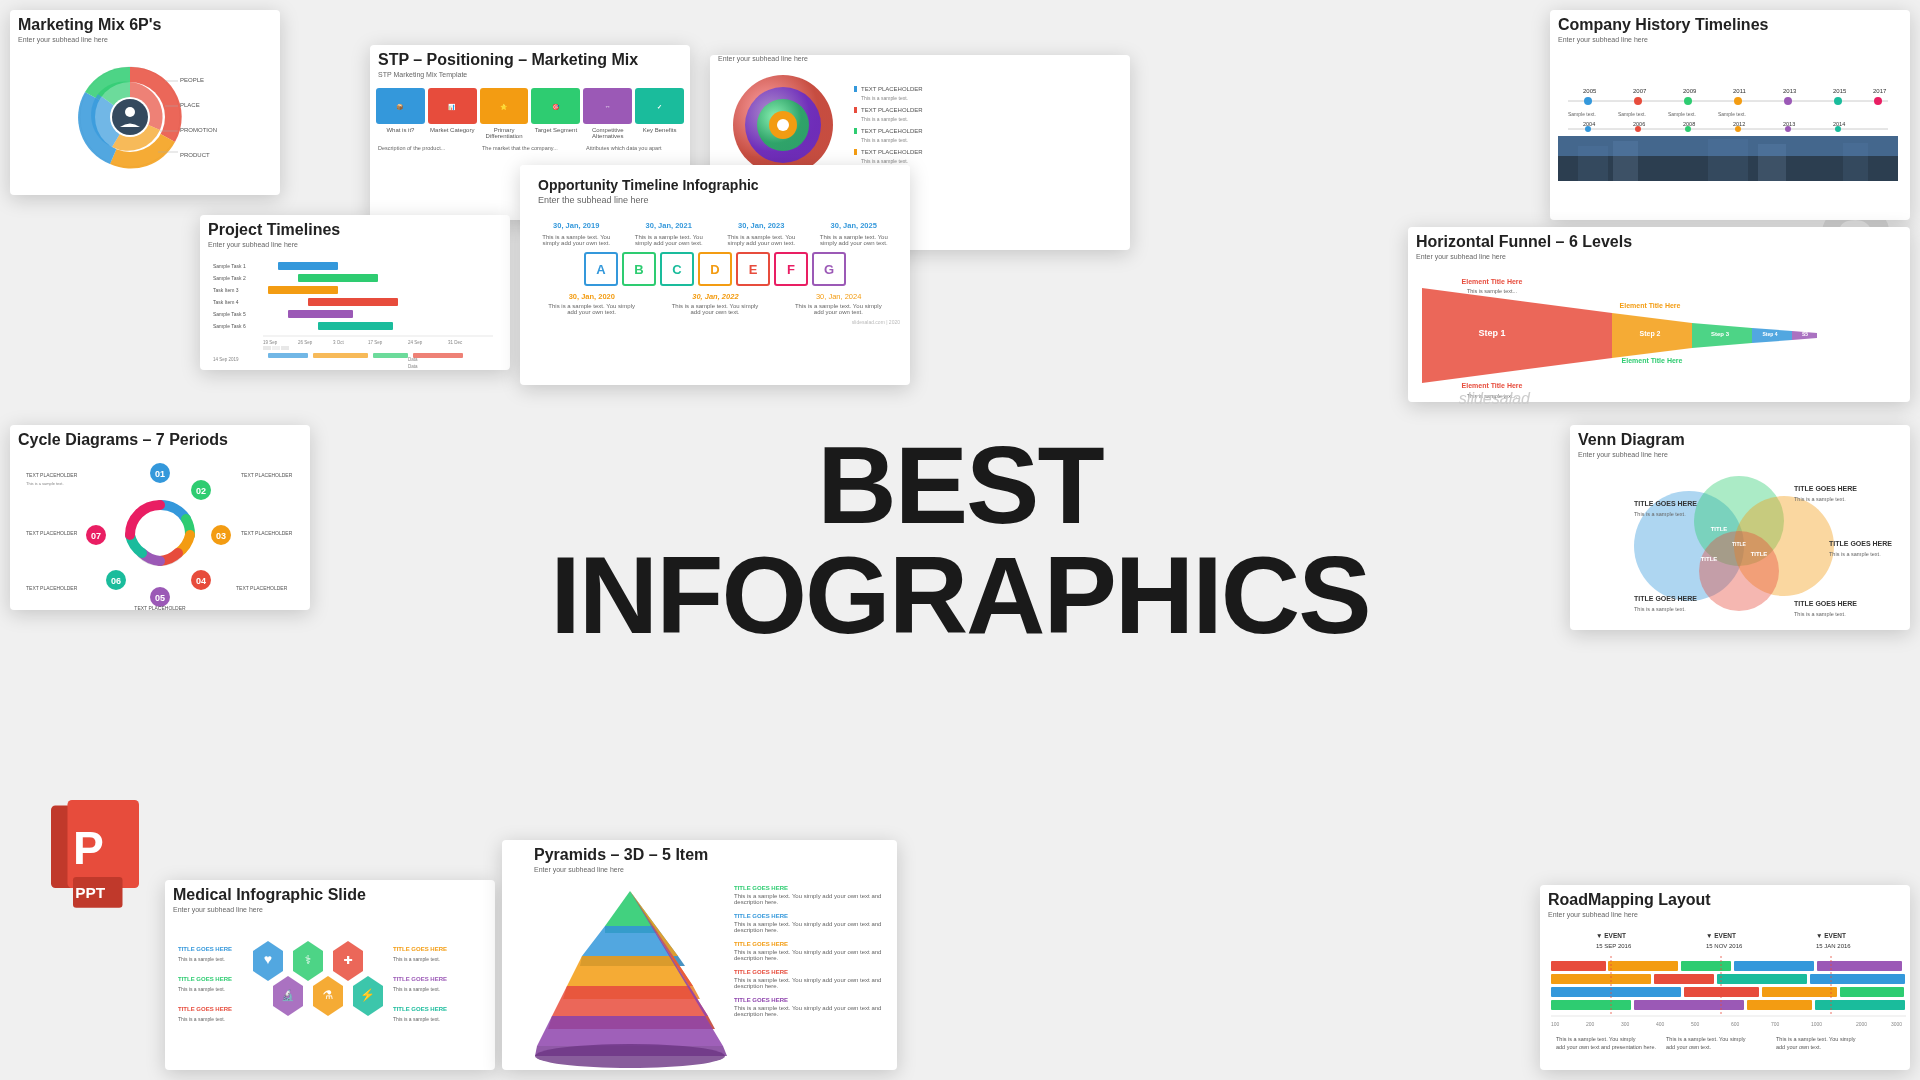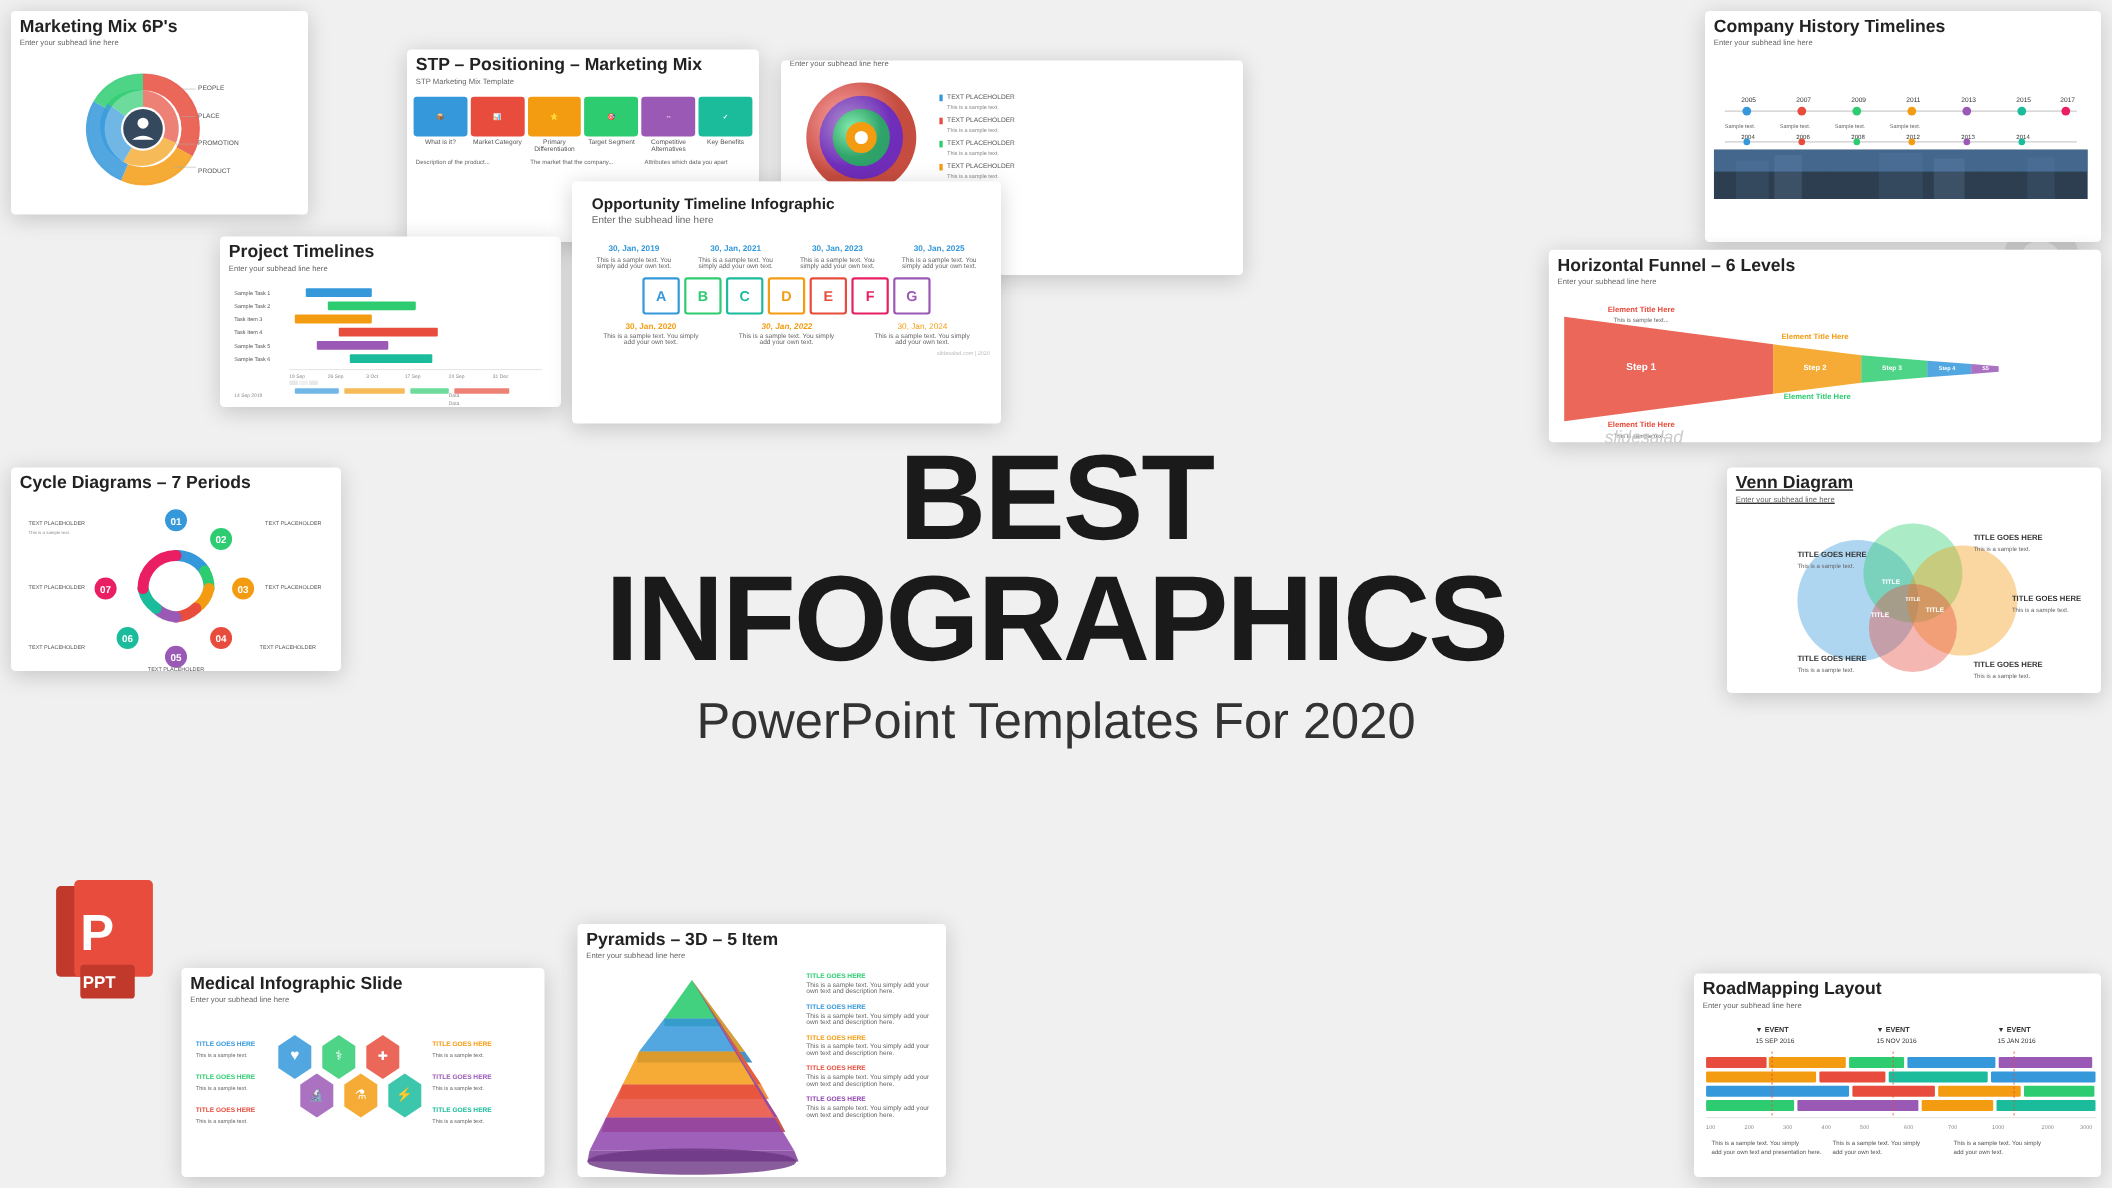--- a/index.html
+++ b/index.html
@@ -130,37 +130,37 @@
       width: 300px;
       height: 185px;
     }
 
     
     .card-venn {
       top: 425px;
       right: 10px;
       width: 340px;
       height: 205px;
-      text-decoration: underline;
     }
 
     
     .card-medical {
       bottom: 10px;
       left: 165px;
       width: 330px;
       height: 190px;
     }
 
     
     .card-pyramids {
       bottom: 10px;
-      left: 525px;
-      width: 335px;
+      left: 502px;
+      width: 395px;
       height: 230px;
+      padding-left: 24px;
     }
 
     
     .card-roadmap {
       bottom: 10px;
       right: 10px;
       width: 370px;
       height: 185px;
     }
 
@@ -235,21 +235,20 @@
     <rect x="10" y="5" width="60" height="75" rx="4" fill="#c0392b"></rect>
     <rect x="25" y="0" width="65" height="80" rx="4" fill="#e74c3c"></rect>
     <text x="30" y="58" font-size="42" font-weight="900" fill="white" font-family="Arial">P</text>
     <rect x="30" y="70" width="45" height="28" rx="3" fill="#c0392b"></rect>
     <text x="32" y="89" font-size="14" fill="white" font-family="Arial" font-weight="bold">PPT</text>
   </svg>
 </div>
 
 <div class="main-center">
   <div class="main-title">BEST INFOGRAPHICS</div>
-  <div class="main-subtitle">PowerPoint Templates For 2020</div>
 </div>
 
 <div class="s-watermark">S</div>
 <div style="position:absolute; right:30px; top:340px; font-size:18px; color:#bbb; font-style:italic; font-weight:bold;">slidesalad</div>
 
 <div class="slide-card card-marketing-mix">
   <div class="slide-title">Marketing Mix 6P's</div>
   <div class="slide-subtitle">Enter your subhead line here</div>
   <div class="donut-wrap">
     <svg width="150" height="130" viewBox="0 0 150 130">

